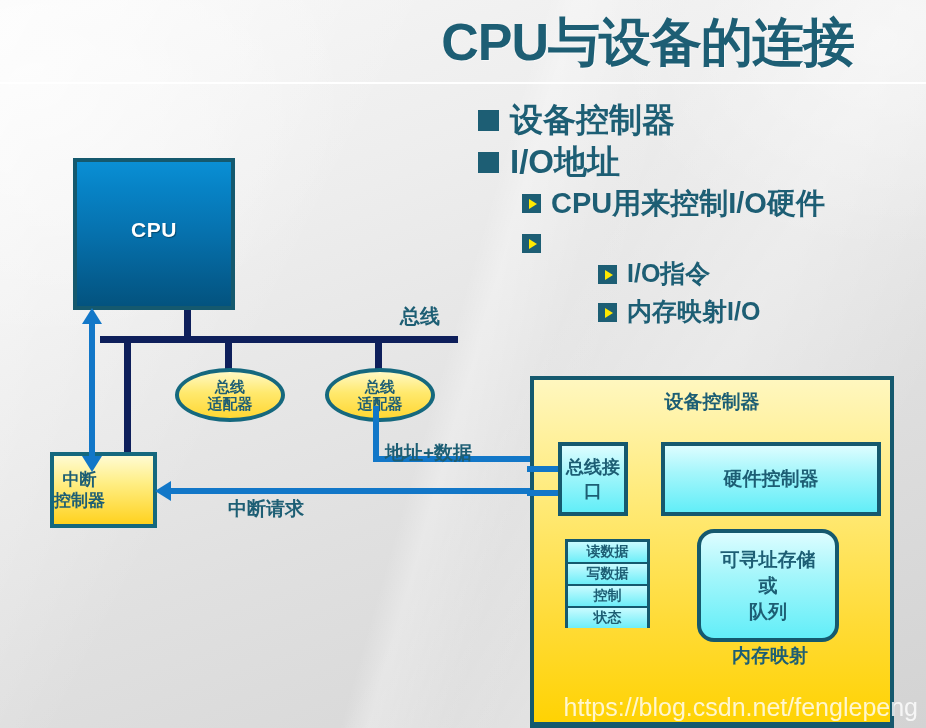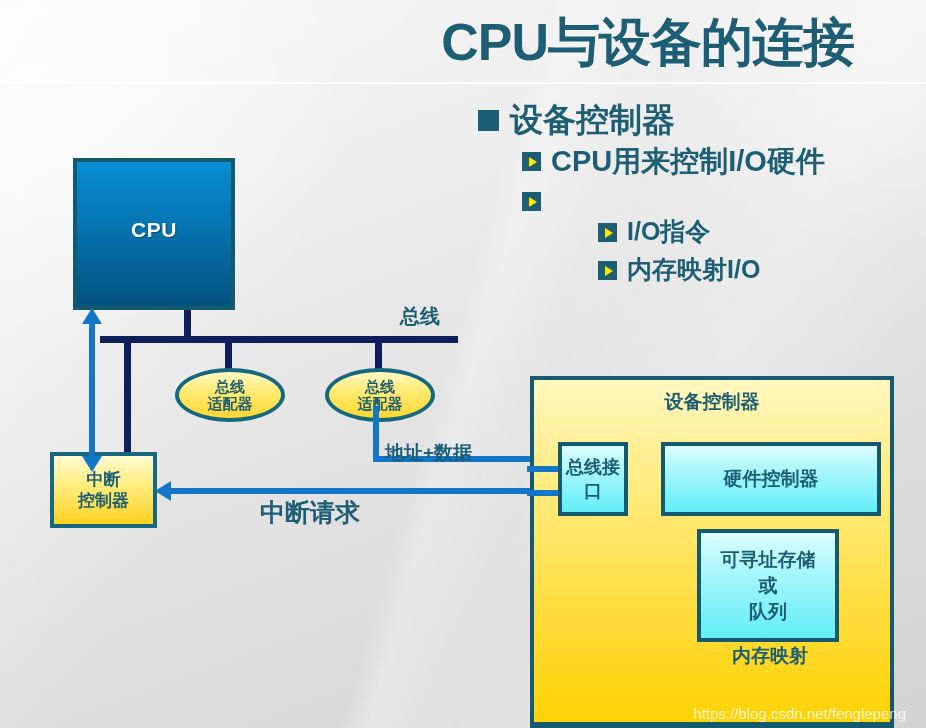--- a/index.html
+++ b/index.html
@@ -74,74 +74,74 @@
     display:flex;align-items:center;justify-content:center;text-align:center;
     color:#1d5e74;font-size:15px;font-weight:bold;line-height:17px;box-sizing:border-box;
   }
   #adapter1{left:175px;top:368px;width:110px;height:54px;}
   #adapter2{left:325px;top:368px;width:110px;height:54px;}
 
   #int-box{
     position:absolute;left:50px;top:452px;width:107px;height:76px;
     border:4px solid #15687e;box-sizing:border-box;
     background:linear-gradient(180deg,#fffbd2 0%,#ffee84 40%,#ffd21f 100%);
-    display:flex;align-items:center;justify-content:center;text-align:center;
+    display:flex;align-items:center;justify-content:flex-start;text-align:center;
     color:#1d5e74;font-size:17px;font-weight:bold;line-height:21px;
   }
 
   
   .blue{position:absolute;background:#1277c8;}
   #arr-v{left:89px;top:322px;width:6px;height:142px;}
   .arr-head{position:absolute;width:0;height:0;}
   #arr-up{left:82px;top:308px;border-left:10px solid transparent;border-right:10px solid transparent;border-bottom:16px solid #1277c8;}
   #arr-dn{left:82px;top:456px;border-left:10px solid transparent;border-right:10px solid transparent;border-top:16px solid #1277c8;}
 
   #ad-v{left:373px;top:406px;width:6px;height:56px;}
   #ad-h{left:373px;top:456px;width:165px;height:6px;}
   #ad-label{position:absolute;left:385px;top:440px;font-size:19px;font-weight:bold;color:#1d5e74;white-space:nowrap;}
 
   #irq-h{left:165px;top:488px;width:375px;height:6px;}
   #irq-head{left:155px;top:481px;border-top:10px solid transparent;border-bottom:10px solid transparent;border-right:16px solid #1277c8;}
-  #irq-label{position:absolute;left:228px;top:496px;font-size:25px;font-weight:bold;color:#1d5e74;white-space:nowrap;margin-left:32px;}
+  #irq-label{position:absolute;left:228px;top:496px;font-size:19px;font-weight:bold;color:#1d5e74;white-space:nowrap;}
 
   
   #dev-panel{
     position:absolute;left:530px;top:376px;width:364px;height:352px;
     border:4px solid #15596e;border-bottom:none;box-sizing:border-box;
     background:linear-gradient(180deg,#fff7bf 0%,#ffeb7d 32%,#ffdb36 70%,#ffd200 100%);
   }
   #dev-title{position:absolute;left:0;right:0;top:9px;text-align:center;
              font-size:19px;font-weight:bold;color:#1d5e74;}
   .cy{
     position:absolute;border:4px solid #15596e;box-sizing:border-box;
     background:linear-gradient(180deg,#ddfdff 0%,#a5f6fb 40%,#62eef8 100%);
     display:flex;align-items:center;justify-content:center;text-align:center;
     color:#1d5e74;font-weight:bold;
   }
   #bus-if{left:558px;top:442px;width:70px;height:74px;font-size:18px;}
   #hw-ctrl{left:661px;top:442px;width:220px;height:74px;font-size:19px;}
-  #addr-store{left:697px;top:529px;width:142px;height:113px;font-size:19px;line-height:26px;}
+  #addr-store{left:697px;top:529px;width:142px;height:113px;font-size:19px;line-height:26px;border-radius:17px;}
 
   #reg-stack{position:absolute;left:565px;top:539px;width:85px;height:89px;
              border:3px solid #15596e;box-sizing:border-box;background:#15596e;}
   .reg-row{height:20px;margin-bottom:2px;background:linear-gradient(180deg,#c9fbff 0%,#6deef8 100%);
            display:flex;align-items:center;justify-content:center;
            color:#1d5e74;font-size:14px;font-weight:bold;}
   .reg-row:last-child{margin-bottom:0;}
 
   .cap{position:absolute;text-align:center;color:#1d5e74;font-weight:bold;}
   #reg-cap{left:545px;top:644px;width:125px;font-size:19px;line-height:24px;}
   #mm-cap{left:680px;top:644px;width:180px;font-size:19px;line-height:24px;}
 
   
   #stub1{left:527px;top:466px;width:33px;height:6px;}
   #stub2{left:527px;top:490px;width:33px;height:6px;}
 
   #watermark{
-    position:absolute;right:20px;bottom:6px;font-size:15px;color:#ffffff;opacity:.8;
+    position:absolute;right:8px;bottom:6px;font-size:25px;color:#ffffff;opacity:.8;
     font-family:"Liberation Sans",sans-serif;white-space:nowrap;
   }
   #bottom-bar{position:absolute;left:530px;bottom:0;width:364px;height:6px;background:#15596e;}
 </style>
 </head>
 <body>
 
 <div id="slide">
 
   <div class="swoosh sw1"></div>
@@ -152,20 +152,24 @@
   <div id="title-rule"></div>
   <div id="slide-title">CPU与设备的连接</div>
 
   <div id="bullets">
 
     <div class="b-row b-l1">
       <div class="sq"></div>
       <div class="b-t1">设备控制器</div>
     </div>
 
+    <div class="b-row b-l1">
+      <div class="sq"></div>
+      <div class="b-t1">I/O地址</div>
+    </div>
 
     <div class="b-row b-l2">
       <div class="tri-box">
           <div class="tri"></div>
         </div>
       <div class="b-t2">CPU用来控制I/O硬件</div>
     </div>
 
     <div class="b-row b-l2">
       <div class="tri-box">
@@ -244,20 +248,26 @@
   <div class="cy" id="hw-ctrl">硬件控制器</div>
 
   <div class="cy" id="addr-store">
     <div>
       <div>可寻址存储</div>
       <div>或</div>
       <div>队列</div>
     </div>
   </div>
 
+  <div id="reg-stack">
+    <div class="reg-row">读数据</div>
+    <div class="reg-row">写数据</div>
+    <div class="reg-row">控制</div>
+    <div class="reg-row">状态</div>
+  </div>
 
 
   <div class="cap" id="mm-cap">
     <div>内存映射</div>
   </div>
 
   <div id="watermark">https://blog.csdn.net/fenglepeng</div>
 
 </div>
 

